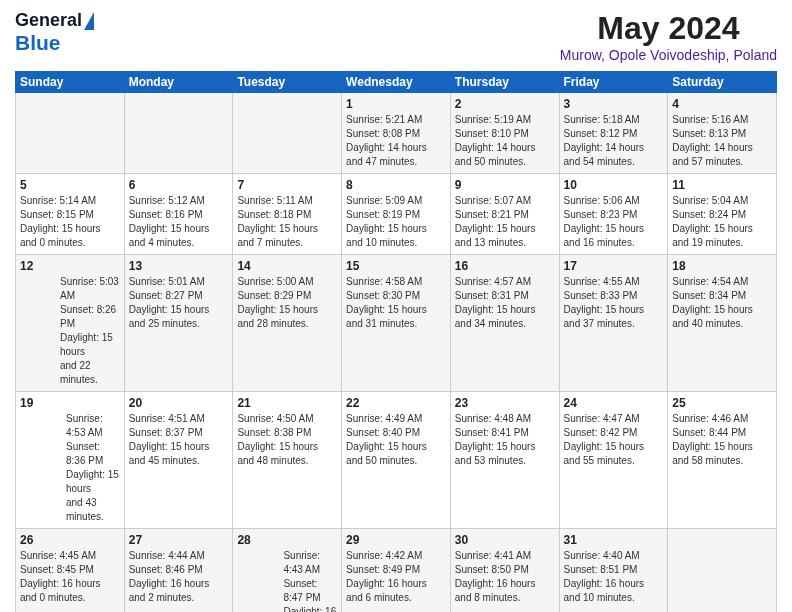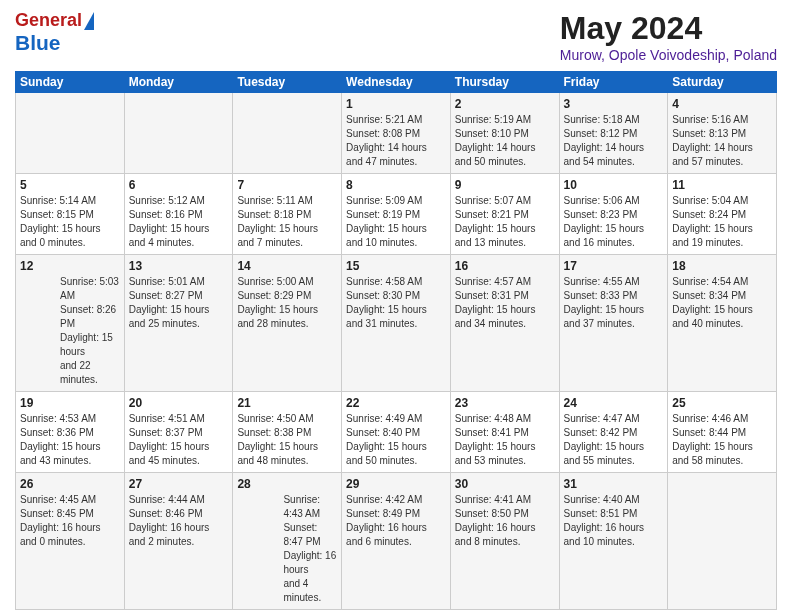--- a/index.html
+++ b/index.html
@@ -21,36 +21,36 @@
       flex-direction: column;
       align-items: flex-start;
     }
     .logo-text {
       display: flex;
       align-items: center;
     }
     .logo-general {
       font-size: 18px;
       font-weight: bold;
-      color: #b91c1c;
+      color: #0f172a;
     }
     .logo-blue {
       font-size: 21px;
       font-weight: bold;
       color: #1565c0;
     }
     .logo-triangle {
       width: 0;
       height: 0;
       border-left: 10px solid transparent;
       border-bottom: 18px solid #1565c0;
       margin-left: 2px;
     }
     .title-section {
-      text-align: left;
+      text-align: center;
     }
     .month-year {
       font-size: 32px;
       font-weight: bold;
       color: #222;
     }
     .location {
       font-size: 14px;
       color: #4c1d95;
     }
@@ -258,21 +258,21 @@
           <div class="day-number">18</div>
           <div class="day-info" style="white-space: pre-line;">Sunrise: 4:54 AM
 Sunset: 8:34 PM
 Daylight: 15 hours
 and 40 minutes.</div>
         </td>
       </tr>
       <tr>
         <td>
           <div class="day-number">19</div>
-          <div class="day-info" style="white-space: pre-line;">Sunrise: 4:53 AM
+          <div class="day-info" style="white-space: pre-line; margin-left: 46px;">Sunrise: 4:53 AM
 Sunset: 8:36 PM
 Daylight: 15 hours
 and 43 minutes.</div>
         </td>
         <td>
           <div class="day-number">20</div>
           <div class="day-info" style="white-space: pre-line;">Sunrise: 4:51 AM
 Sunset: 8:37 PM
 Daylight: 15 hours
 and 45 minutes.</div>

